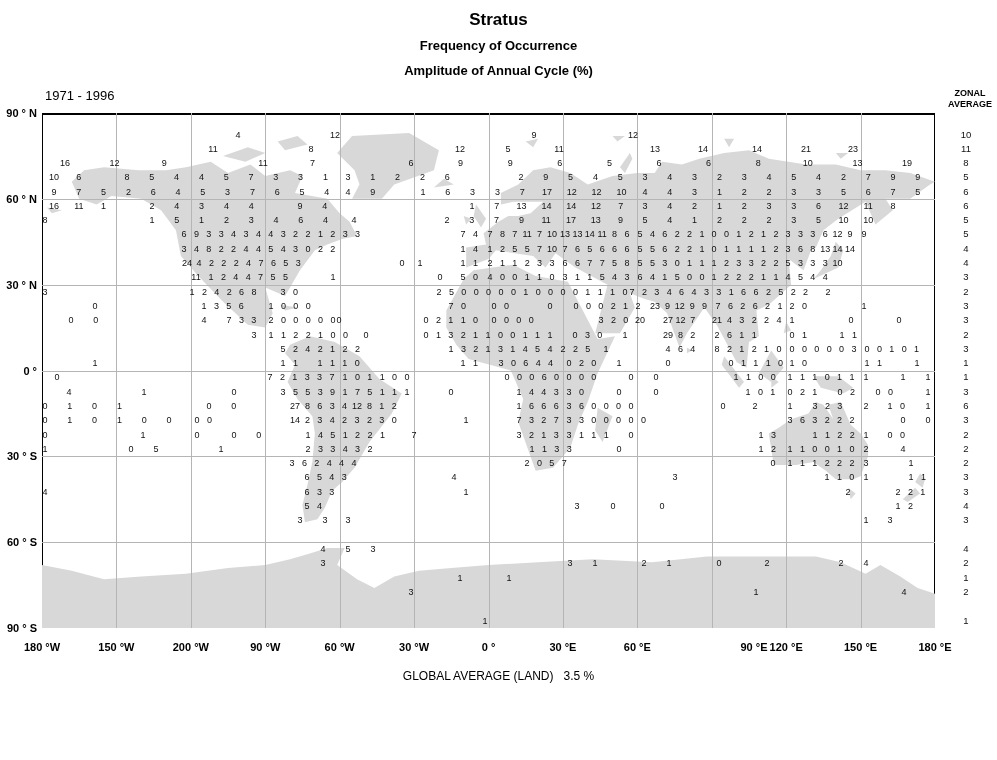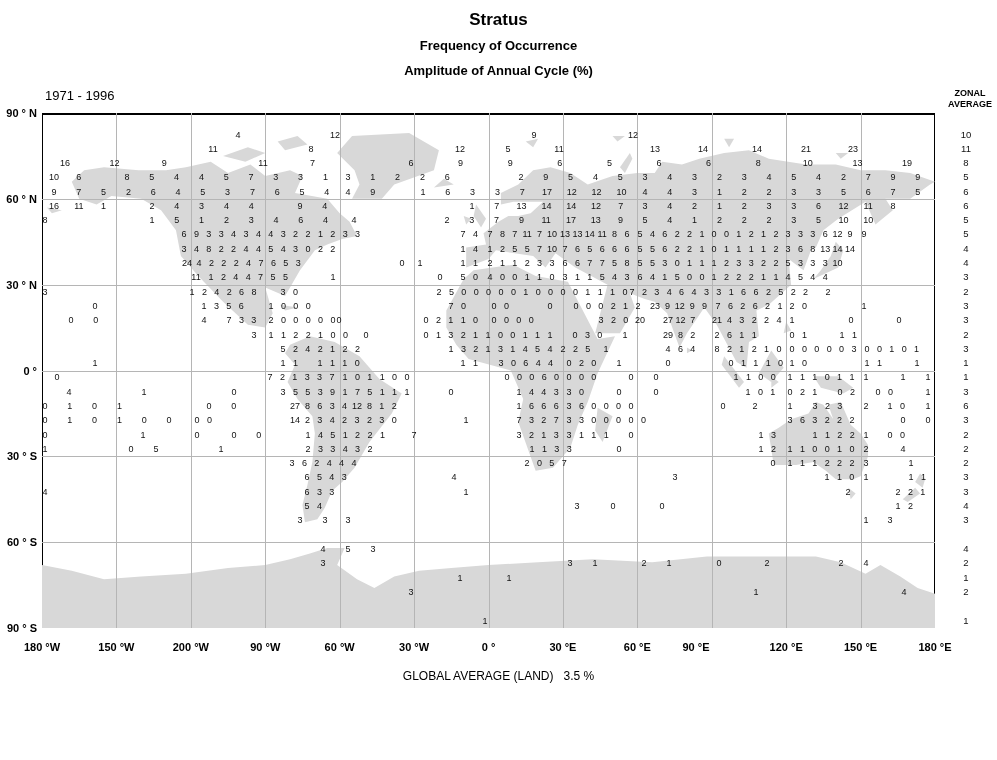--- a/index.html
+++ b/index.html
@@ -953,20 +953,20 @@
   <div class="abs" id="lon-axis">
       <div class="lon-label" style="left: 42px;">180 °W</div>
       <div class="lon-label" style="left: 116.417px;">150 °W</div>
       <div class="lon-label" style="left: 190.833px;">200 °W</div>
       <div class="lon-label" style="left: 265.25px;">90 °W</div>
       <div class="lon-label" style="left: 339.667px;">60 °W</div>
       <div class="lon-label" style="left: 414.083px;">30 °W</div>
       <div class="lon-label" style="left: 488.5px;">0 °</div>
       <div class="lon-label" style="left: 562.917px;">30 °E</div>
       <div class="lon-label" style="left: 637.333px;">60 °E</div>
-      <div class="lon-label" style="left: 696px;">90 °E</div>
+      <div class="lon-label" style="left: 754px;">90 °E</div>
       <div class="lon-label" style="left: 786.167px;">120 °E</div>
       <div class="lon-label" style="left: 860.583px;">150 °E</div>
       <div class="lon-label" style="left: 935px;">180 °E</div>
     </div>
 
   <div class="abs" id="global-avg">GLOBAL AVERAGE (LAND)   3.5 %</div>
 </div>
 
 </body></html>

